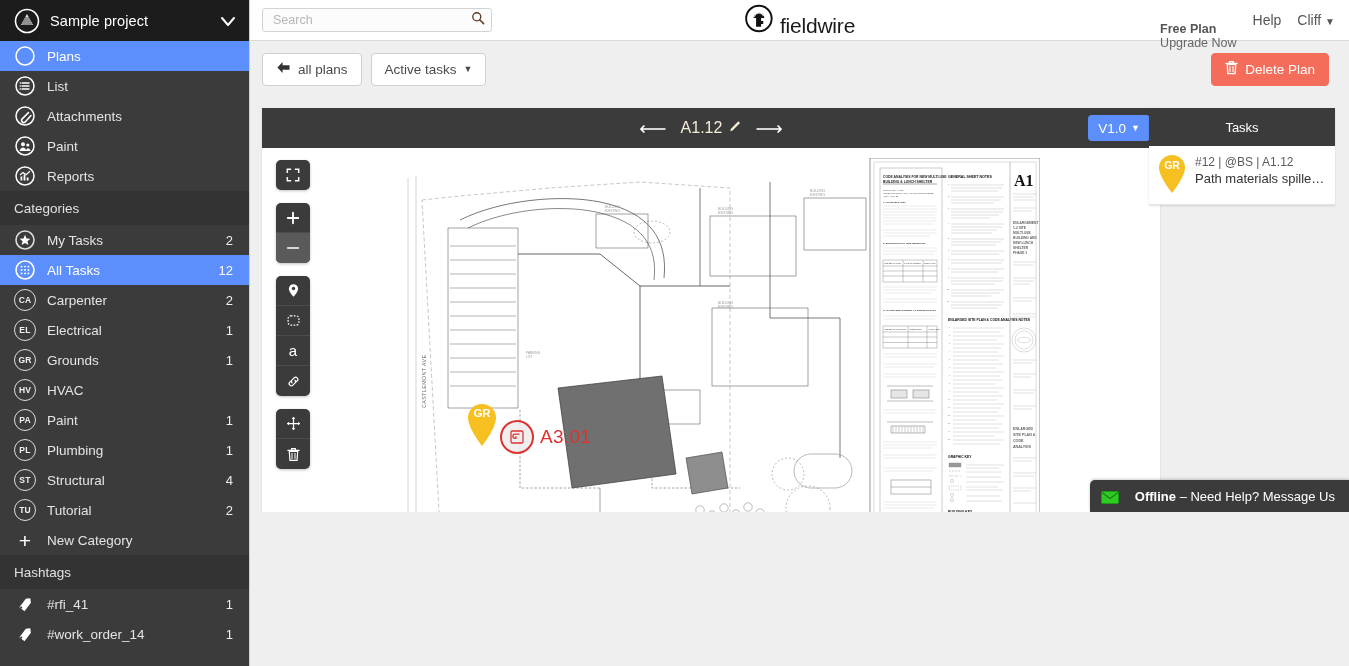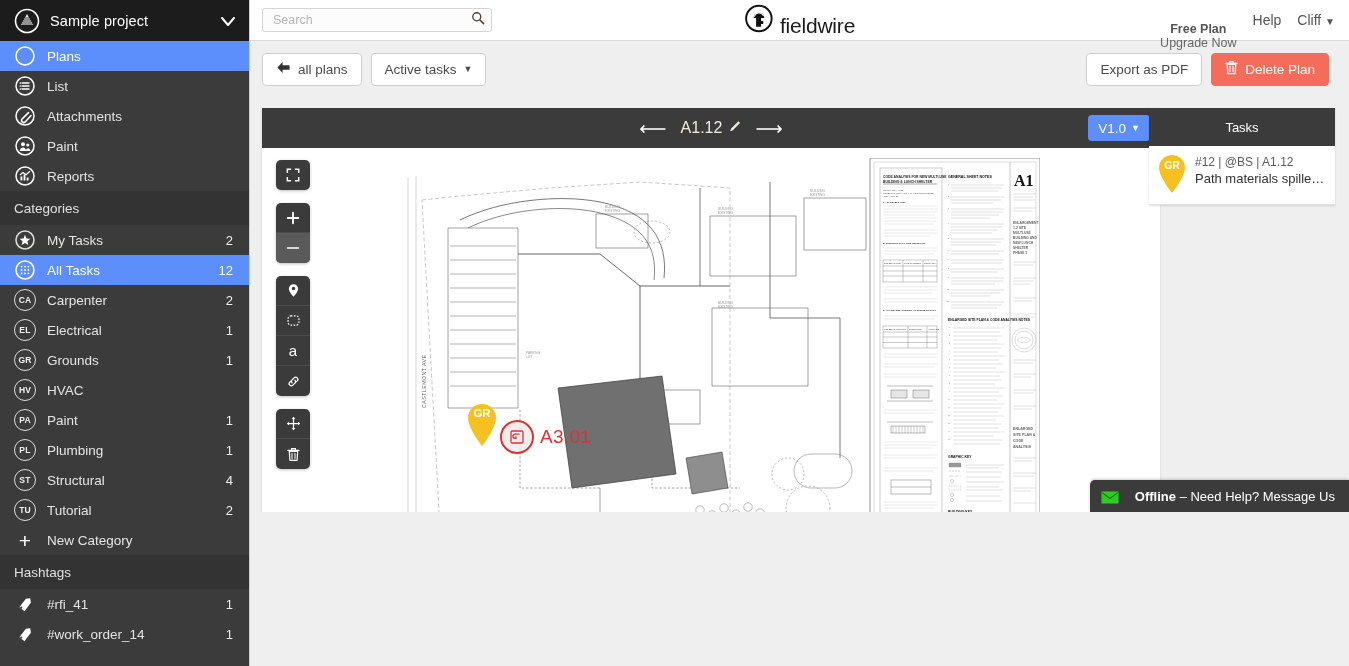--- a/index.html
+++ b/index.html
@@ -103,21 +103,21 @@
 
   .brand {
     position: absolute; left: 50%; transform: translateX(-50%);
     display: flex; align-items: center; gap: 7px;
   }
   .brand-name { font-size: 21px; color: #1a1a1a; letter-spacing: -.2px; margin-top: 12px; }
 
   .top-right {
     margin-left: auto; display: flex; align-items: center; gap: 16px;
   }
-  .plan-box { text-align: center; line-height: 1.15; cursor: pointer; margin-top: 32px; }
+  .plan-box { line-height: 1.15; cursor: pointer; margin-top: 32px; }
   .plan-box .p1 { font-size: 12.5px; font-weight: bold; color: #555; }
   .plan-box .p2 { font-size: 12.5px; color: #666; }
   .top-link { font-size: 14px; color: #555; cursor: pointer; }
 
   .toolbar {
     height: 56px; display: flex; align-items: center;
     padding: 0 20px 0 12px; gap: 9px;
   }
   .btn {
     height: 33px; border: 1px solid #cfcfcf; border-radius: 4px;
@@ -512,23 +512,20 @@
         <span>all plans</span>
       </button>
 
       <button class="btn">
         <span>Active tasks</span>
         <span style="font-size:9px;">▼</span>
       </button>
 
       <div class="spacer"></div>
 
-      <button class="btn">
-        <span>Export as PDF</span>
-      </button>
 
       <button class="btn btn-danger">
         <span>
           <svg viewBox="0 0 14 16" width="13" height="15">
             <path d="M1 3.5 H13 M5 3.5 V1.6 H9 V3.5" fill="none" stroke="#fff" stroke-width="1.4" stroke-linecap="round"></path>
             <path d="M2.4 4.6 H11.6 L10.9 14.6 H3.1 Z" fill="none" stroke="#fff" stroke-width="1.4" stroke-linejoin="round"></path>
             <path d="M5.4 6.6 V12.6 M8.6 6.6 V12.6" stroke="#fff" stroke-width="1.2" stroke-linecap="round"></path>
           </svg>
         </span>
         <span>Delete Plan</span>

